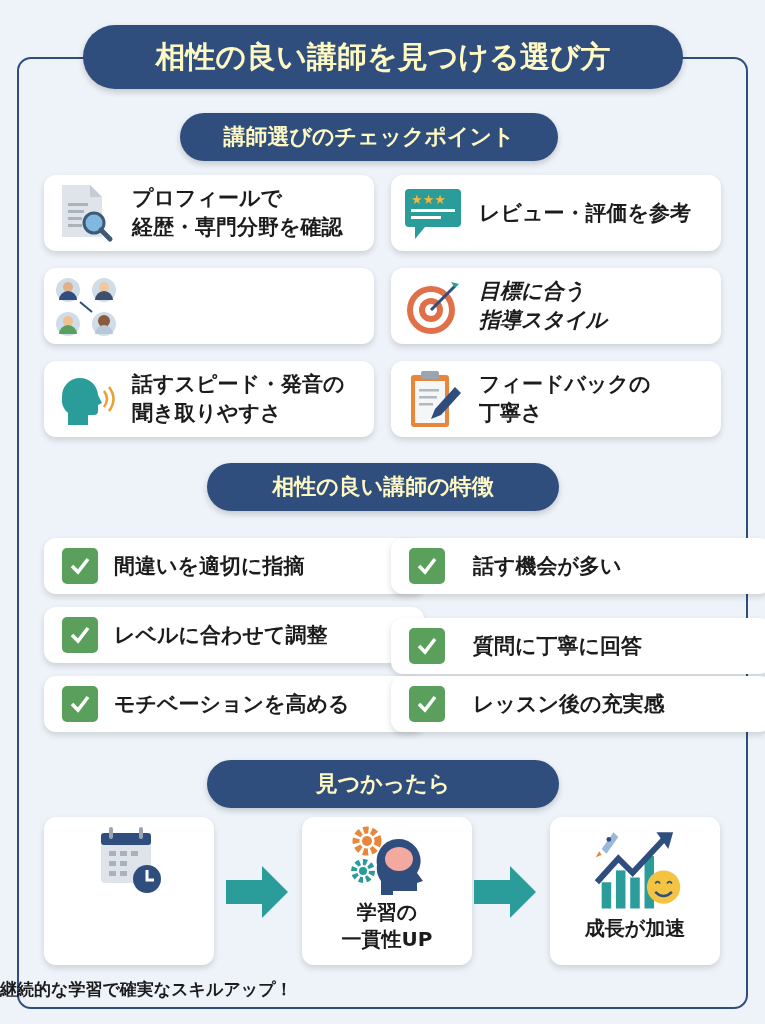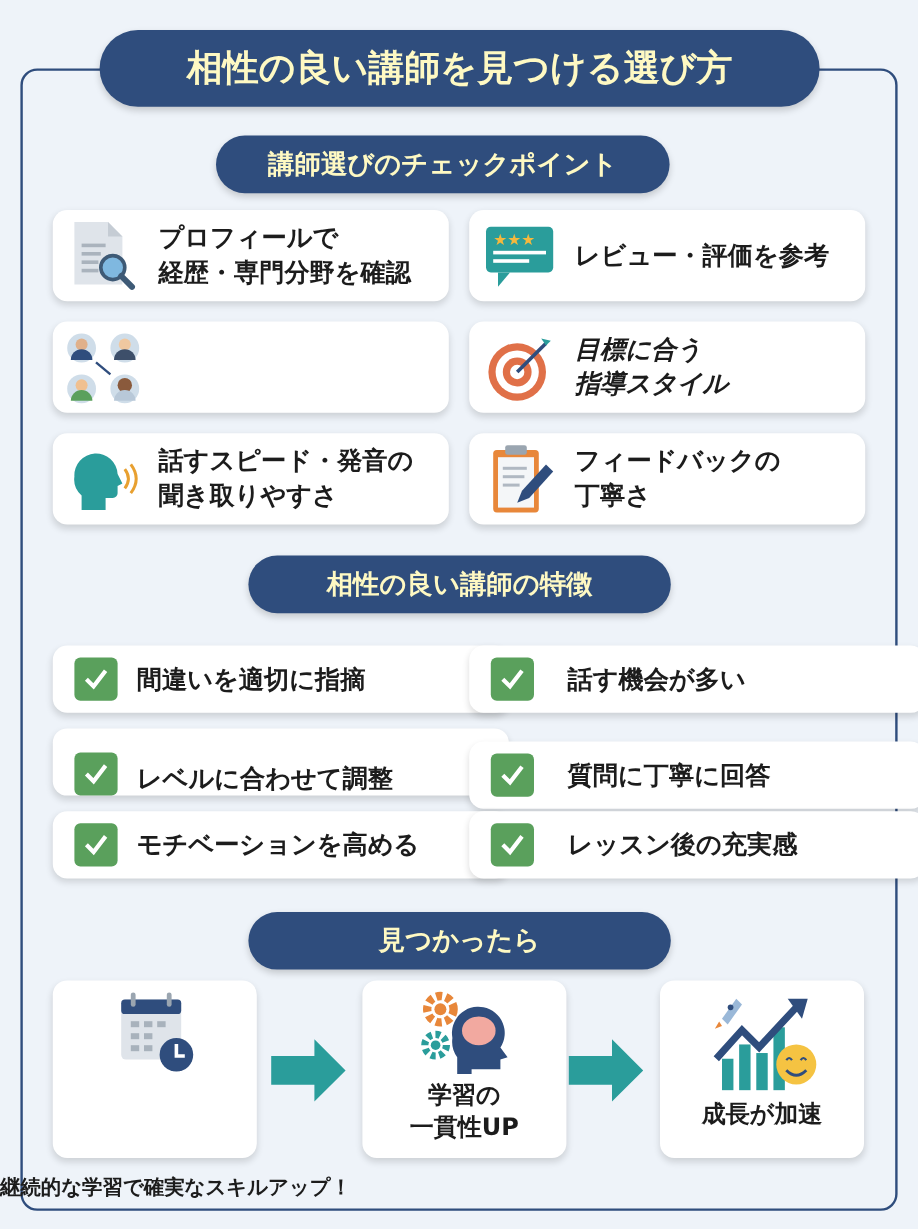--- a/index.html
+++ b/index.html
@@ -161,21 +161,21 @@
   <div class="text">間違いを適切に指摘</div>
 </div>
 <div class="card feat-card right" style="left:391px;top:538px;">
   <div class="cb">
       <svg width="24" height="24" viewBox="0 0 24 24">
         <path d="M4 12l6 6L20 5" stroke="#fff" stroke-width="3.5" fill="none"></path>
       </svg>
     </div>
   <div class="text">話す機会が多い</div>
 </div>
-<div class="card feat-card" style="left:44px;top:607px;align-items:flex-end;">
+<div class="card feat-card" style="left:44px;top:607px;">
   <div class="cb">
       <svg width="24" height="24" viewBox="0 0 24 24">
         <path d="M4 12l6 6L20 5" stroke="#fff" stroke-width="3.5" fill="none"></path>
       </svg>
     </div>
   <div class="text">レベルに合わせて調整</div>
 </div>
 <div class="card feat-card right" style="left:391px;top:607px;margin-top:11px;">
   <div class="cb">
       <svg width="24" height="24" viewBox="0 0 24 24">

